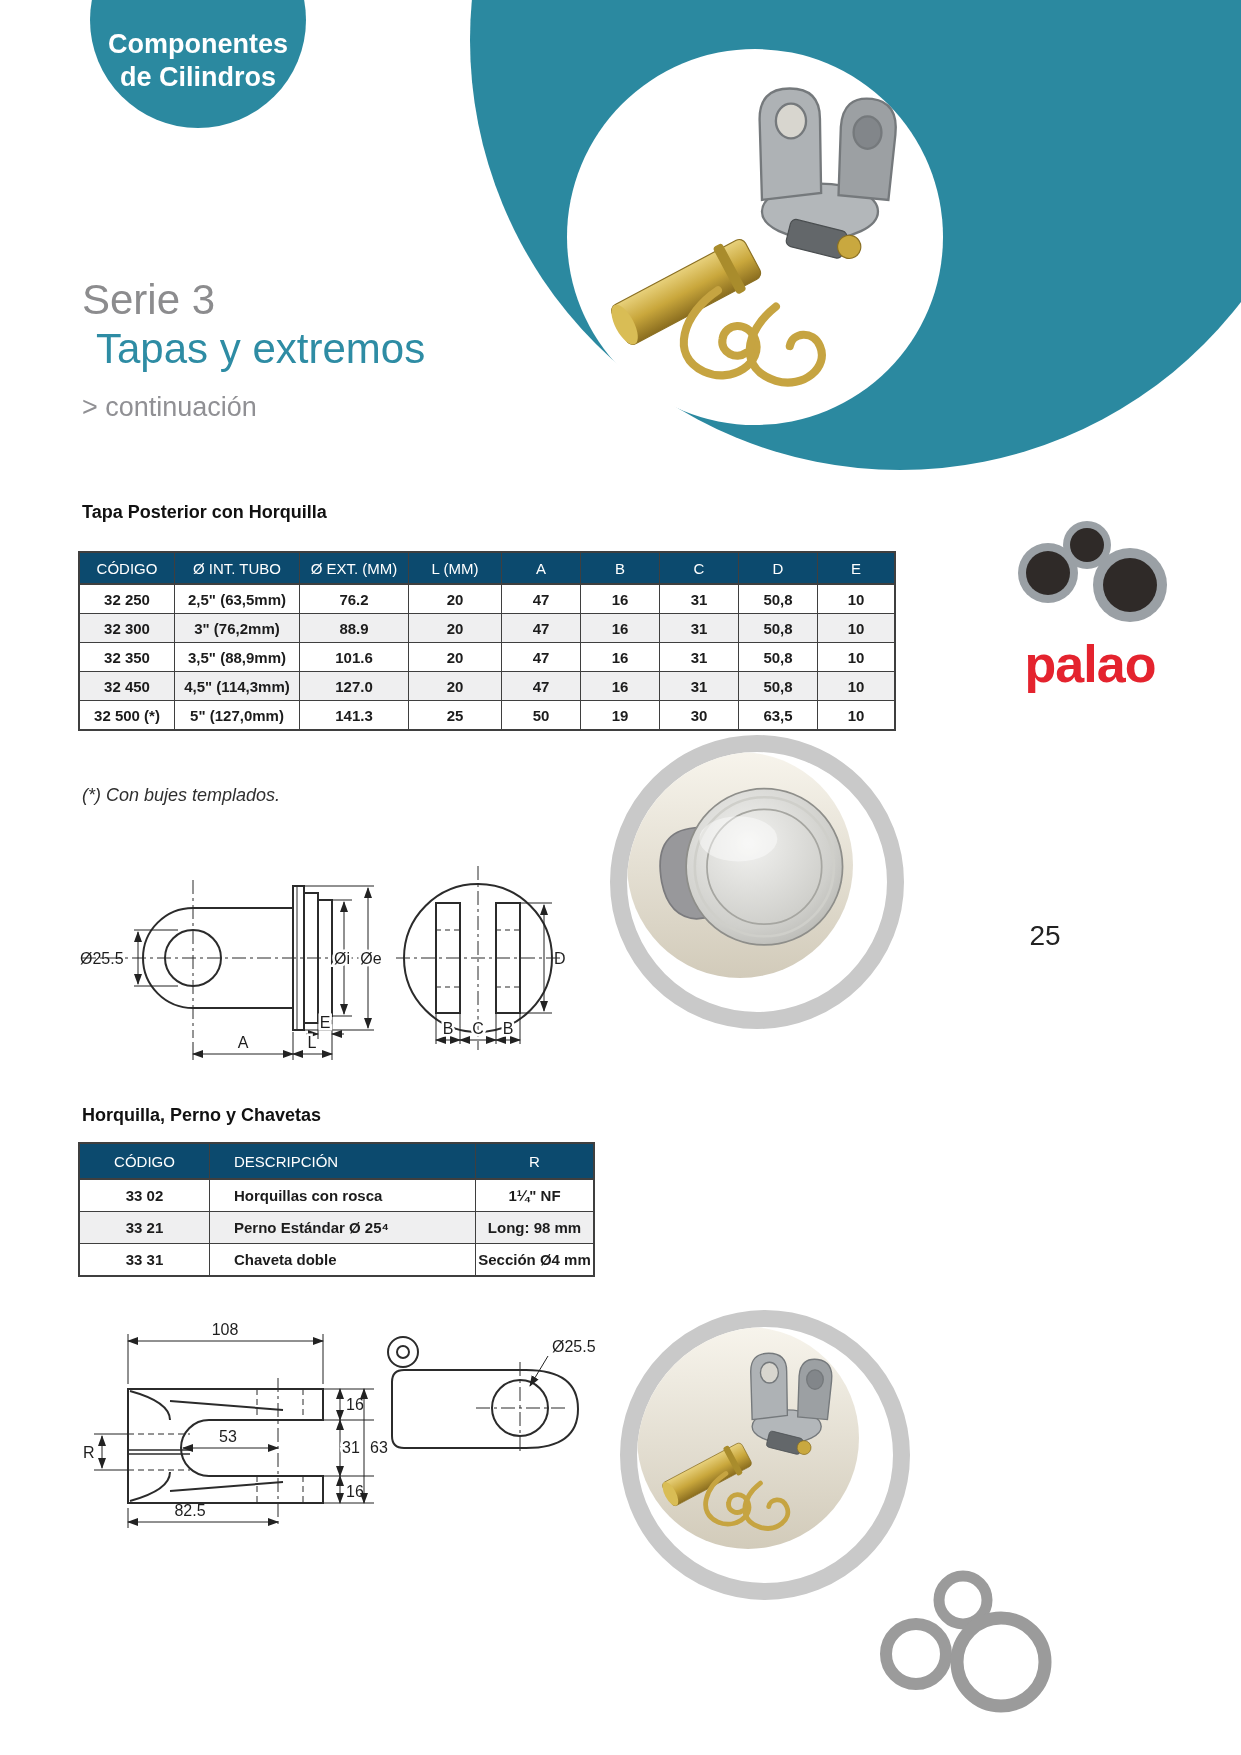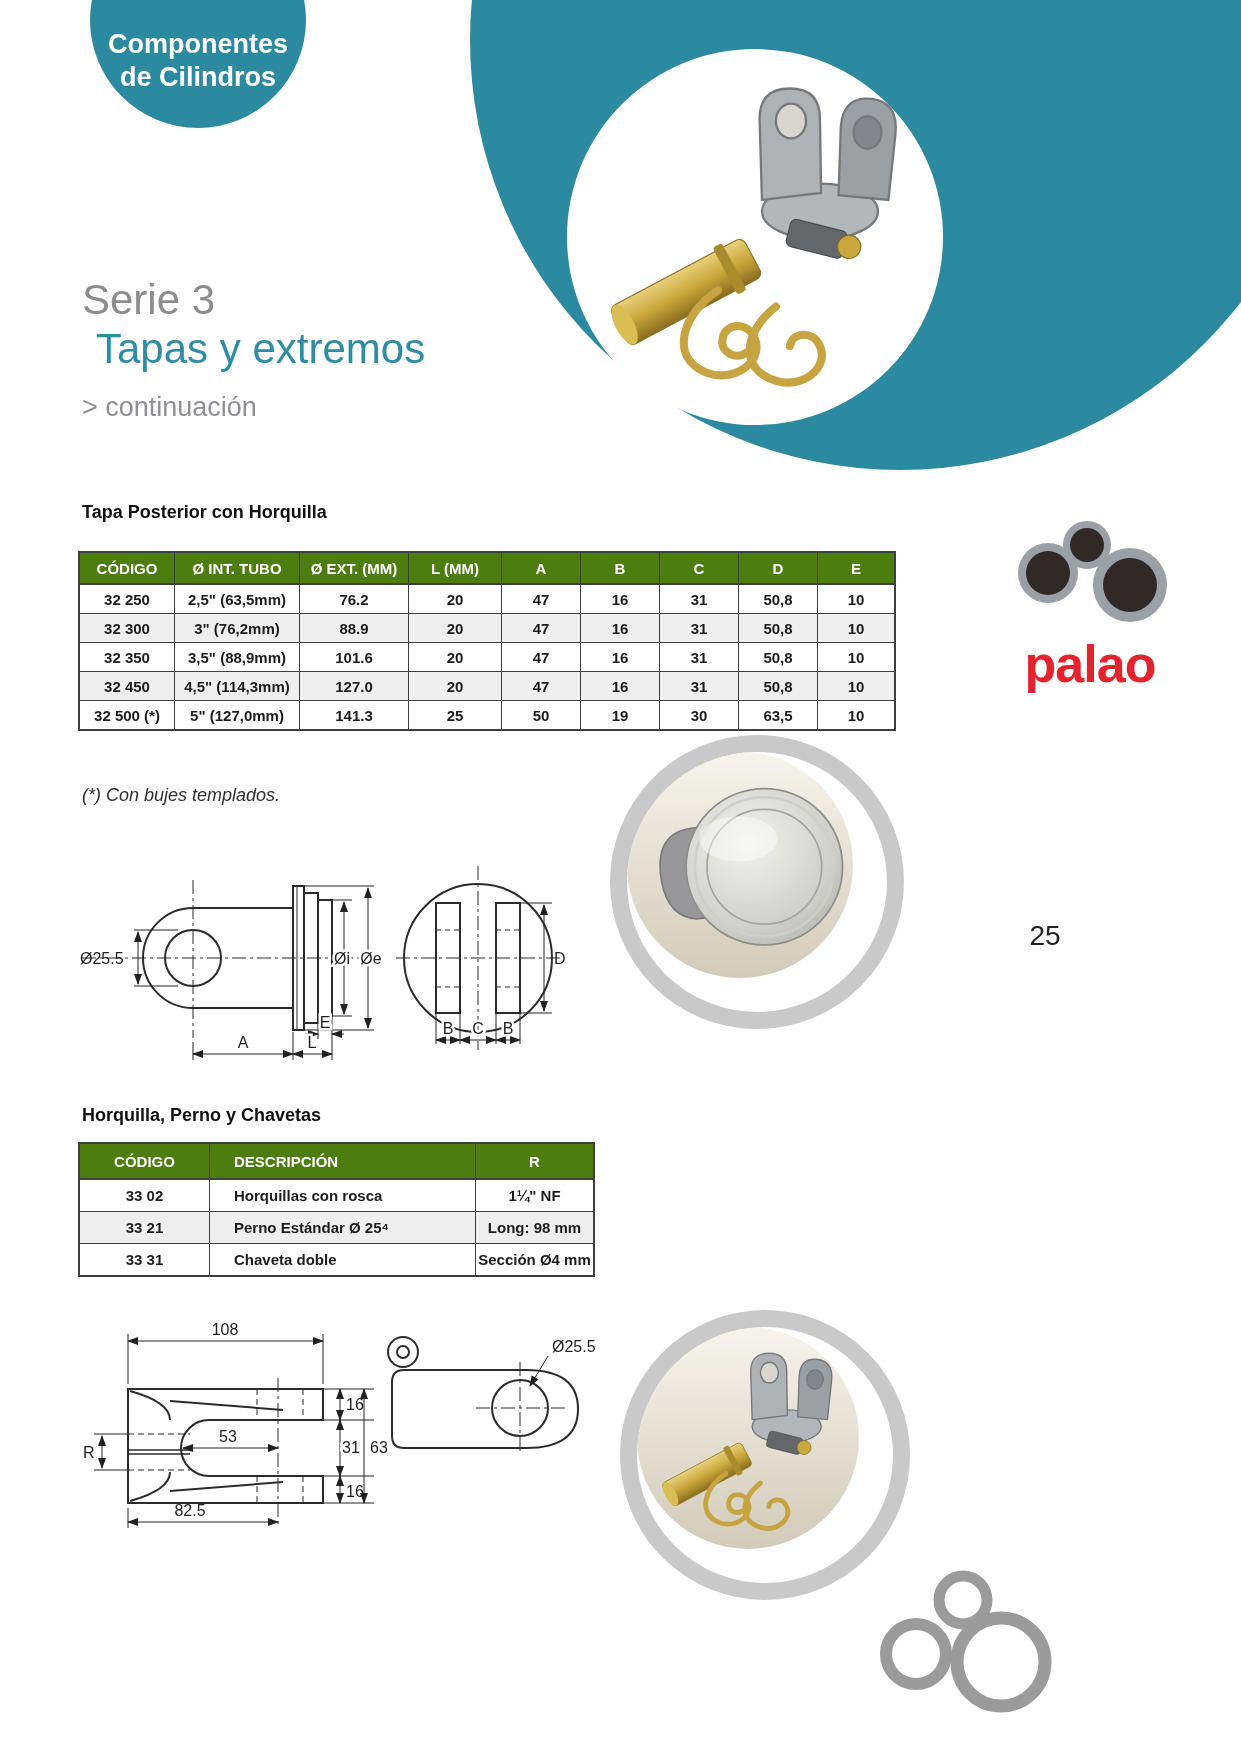--- a/index.html
+++ b/index.html
@@ -23,21 +23,21 @@
   .title{position:absolute;left:82px;top:325px;font-size:42px;color:#2e8ca4;margin-left:14px;}
   .subtitle{position:absolute;left:82px;top:392px;font-size:27px;color:#909094;}
   .sec-title{position:absolute;left:82px;font-size:18px;font-weight:bold;color:#111;text-align:center;}
   .sec1{top:502px;} .sec2{top:1105px;}
   .footnote{position:absolute;left:82px;top:785px;font-size:18px;font-style:italic;color:#2f2f2f;}
   .pagenum{position:absolute;left:1010px;top:920px;width:70px;text-align:center;
         font-size:28px;color:#222;}
   
   table.tbl{position:absolute;border-collapse:collapse;table-layout:fixed;
         border:2px solid #3f3f3f;font-size:15px;}
-  table.tbl th{background:#4d7c0f;color:#fff;font-weight:bold;border:1px solid #3f3f3f;
+  table.tbl th{background:#0c4a6e;color:#fff;font-weight:normal;border:1px solid #3f3f3f;
         border-bottom:2px solid #3f3f3f;text-align:center;}
   table.tbl td{border:1px solid #3f3f3f;text-align:center;font-weight:bold;color:#1c1c1c;
         background:#fff;}
   table.tbl tbody tr:nth-child(even) td{background:#efeff0;}
   #table1{left:78px;top:551px;width:788px;}
   #table1 th{height:28px;}
   #table1 td{height:26px;}
   #table1 th:nth-child(1){width:92px;}  #table1 th:nth-child(2){width:122px;}
   #table1 th:nth-child(3){width:106px;} #table1 th:nth-child(4){width:90px;margin-left:48px;}
   #table1 th:nth-child(5),#table1 th:nth-child(6),#table1 th:nth-child(7),

